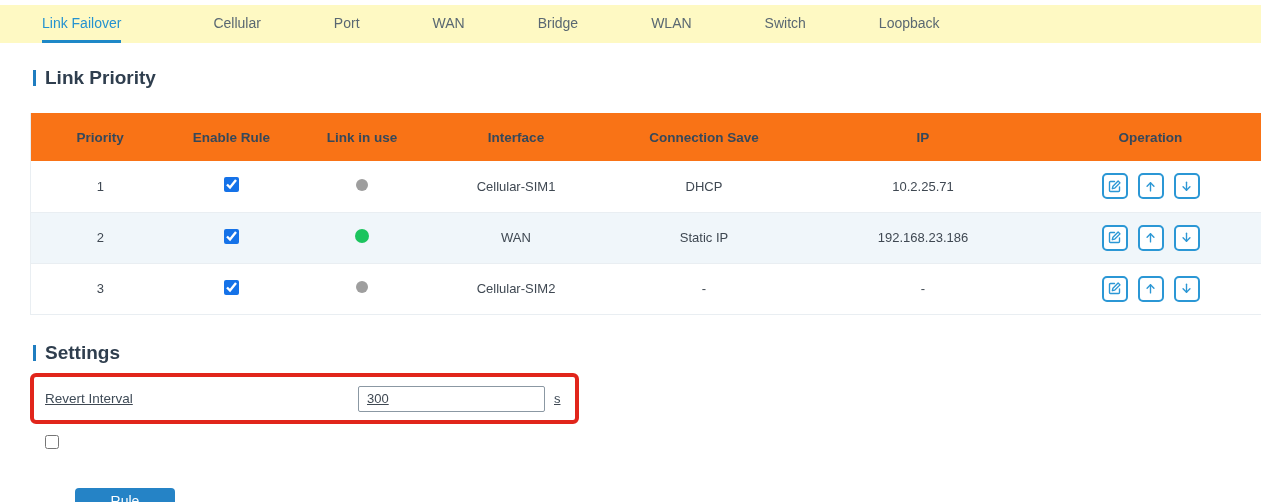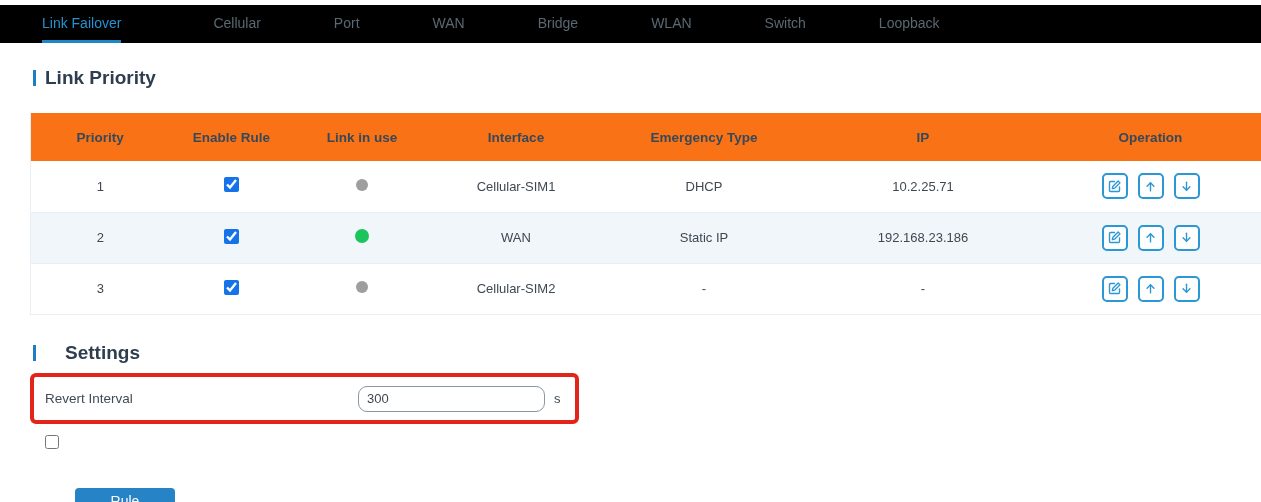--- a/index.html
+++ b/index.html
@@ -1,20 +1,20 @@
 <!DOCTYPE html>
 <html><head>
 <meta charset="utf-8">
 <style>
   * { box-sizing: border-box; margin: 0; padding: 0; }
   html,body { width: 1261px; height: 502px; background: #ffffff; overflow: hidden;
     font-family: "Liberation Sans", "DejaVu Sans", sans-serif; color: #3f4852; }
 
   
-  .tabbar { margin-top: 5px; height: 38px; background: #000000; display: flex;
+  .tabbar { margin-top: 5px; height: 38px; background: #fef9c3; display: flex;
     align-items: stretch; padding-left: 42px; }
   .tab { display: flex; align-items: center; font-size: 14px; color: #5a6872;
     border-bottom: 3px solid transparent; cursor: pointer; margin-right: 73px; white-space: nowrap; }
   .tab:first-child { margin-right: 92px; }
   .tab[data-active="true"] { color: #2492d0; border-bottom-color: #1e88c7; }
 
   
   .section-title { display: flex; align-items: center; font-size: 19px; font-weight: bold;
     color: #2f3e4e; }
   .section-title .bar { width: 3px; height: 16px; background: #1f7dc0; margin-right: 9px; }
@@ -42,24 +42,24 @@
   .op-group { display: flex; justify-content: center; align-items: center; }
   .icon-btn { width: 26px; height: 26px; border: 2px solid #2b97d5; border-radius: 5px;
     background: #fff; color: #2b97d5; display: flex; align-items: center; justify-content: center;
     margin: 0 5px; cursor: pointer; padding: 0; }
   .icon-btn svg { width: 15px; height: 15px; stroke: #2b97d5; fill: none;
     stroke-width: 2.2; stroke-linecap: round; stroke-linejoin: round; }
 
   
   .settings { position: relative; margin: 27px 0 0 30px; }
   .form-row { display: flex; align-items: center; height: 30px; padding-left: 15px; }
-  .form-row.revert { margin-top: 20px; }
+  .form-row.revert { margin-top: 20px; text-decoration: underline; }
   .form-row.reboot { margin-top: 13px; }
   .form-label { width: 313px; font-size: 13.5px; color: #3f4b57; }
-  .text-input { width: 187px; height: 26px; border: 1px solid #8b98a3; border-radius: 9px;
+  .text-input { width: 187px; height: 26px; border: 1px solid #8b98a3; border-radius: 2px;
     font-size: 13px; color: #3f4852; padding: 0 8px; background: #fff;
     font-family: "Liberation Sans", sans-serif; }
   .unit { margin-left: 9px; font-size: 13px; color: #3f4b57; }
   .reboot-checkbox { width: 14px; height: 14px; cursor: pointer; }
 
   .annotation-box { position: absolute; left: 0; top: 31px; width: 549px; height: 51px;
     border: 4px solid #e1251b; border-radius: 6px; pointer-events: none; }
 
   .save-btn { display: block; margin: 31px 0 0 45px; width: 100px; height: 26px;
     background: #2583c6; color: #ffffff; border: none; border-radius: 4px; font-size: 14px;
@@ -93,21 +93,21 @@
       <col class="c5">
       <col class="c6">
       <col class="c7">
     </colgroup>
   <thead>
     <tr>
       <th>Priority</th>
       <th>Enable Rule</th>
       <th>Link in use</th>
       <th>Interface</th>
-      <th>Emergency Type</th>
+      <th>Connection Save</th>
       <th>IP</th>
       <th>Operation</th>
     </tr>
   </thead>
   <tbody>
     <tr>
       <td>1</td>
       <td><input type="checkbox" class="rule-checkbox" checked="" style=""></td>
       <td><span class="dot" data-status="inactive"></span></td>
       <td>Cellular-SIM1</td>
@@ -193,21 +193,21 @@
                 <path d="M6.5 12.5L12 18l5.5-5.5"></path>
               </svg>
             </button>
         </div>
       </td>
     </tr>
   </tbody>
 </table>
 
 <div class="settings">
-  <div class="section-title" style="margin-left:3px;gap:20px;">
+  <div class="section-title" style="margin-left:3px;">
     <span class="bar"></span>
     <span>Settings</span>
   </div>
 
   <div class="annotation-box"></div>
 
   <div class="form-row revert">
     <span class="form-label">Revert Interval</span>
     <input type="text" class="text-input" value="300" style="">
     <span class="unit">s</span>

